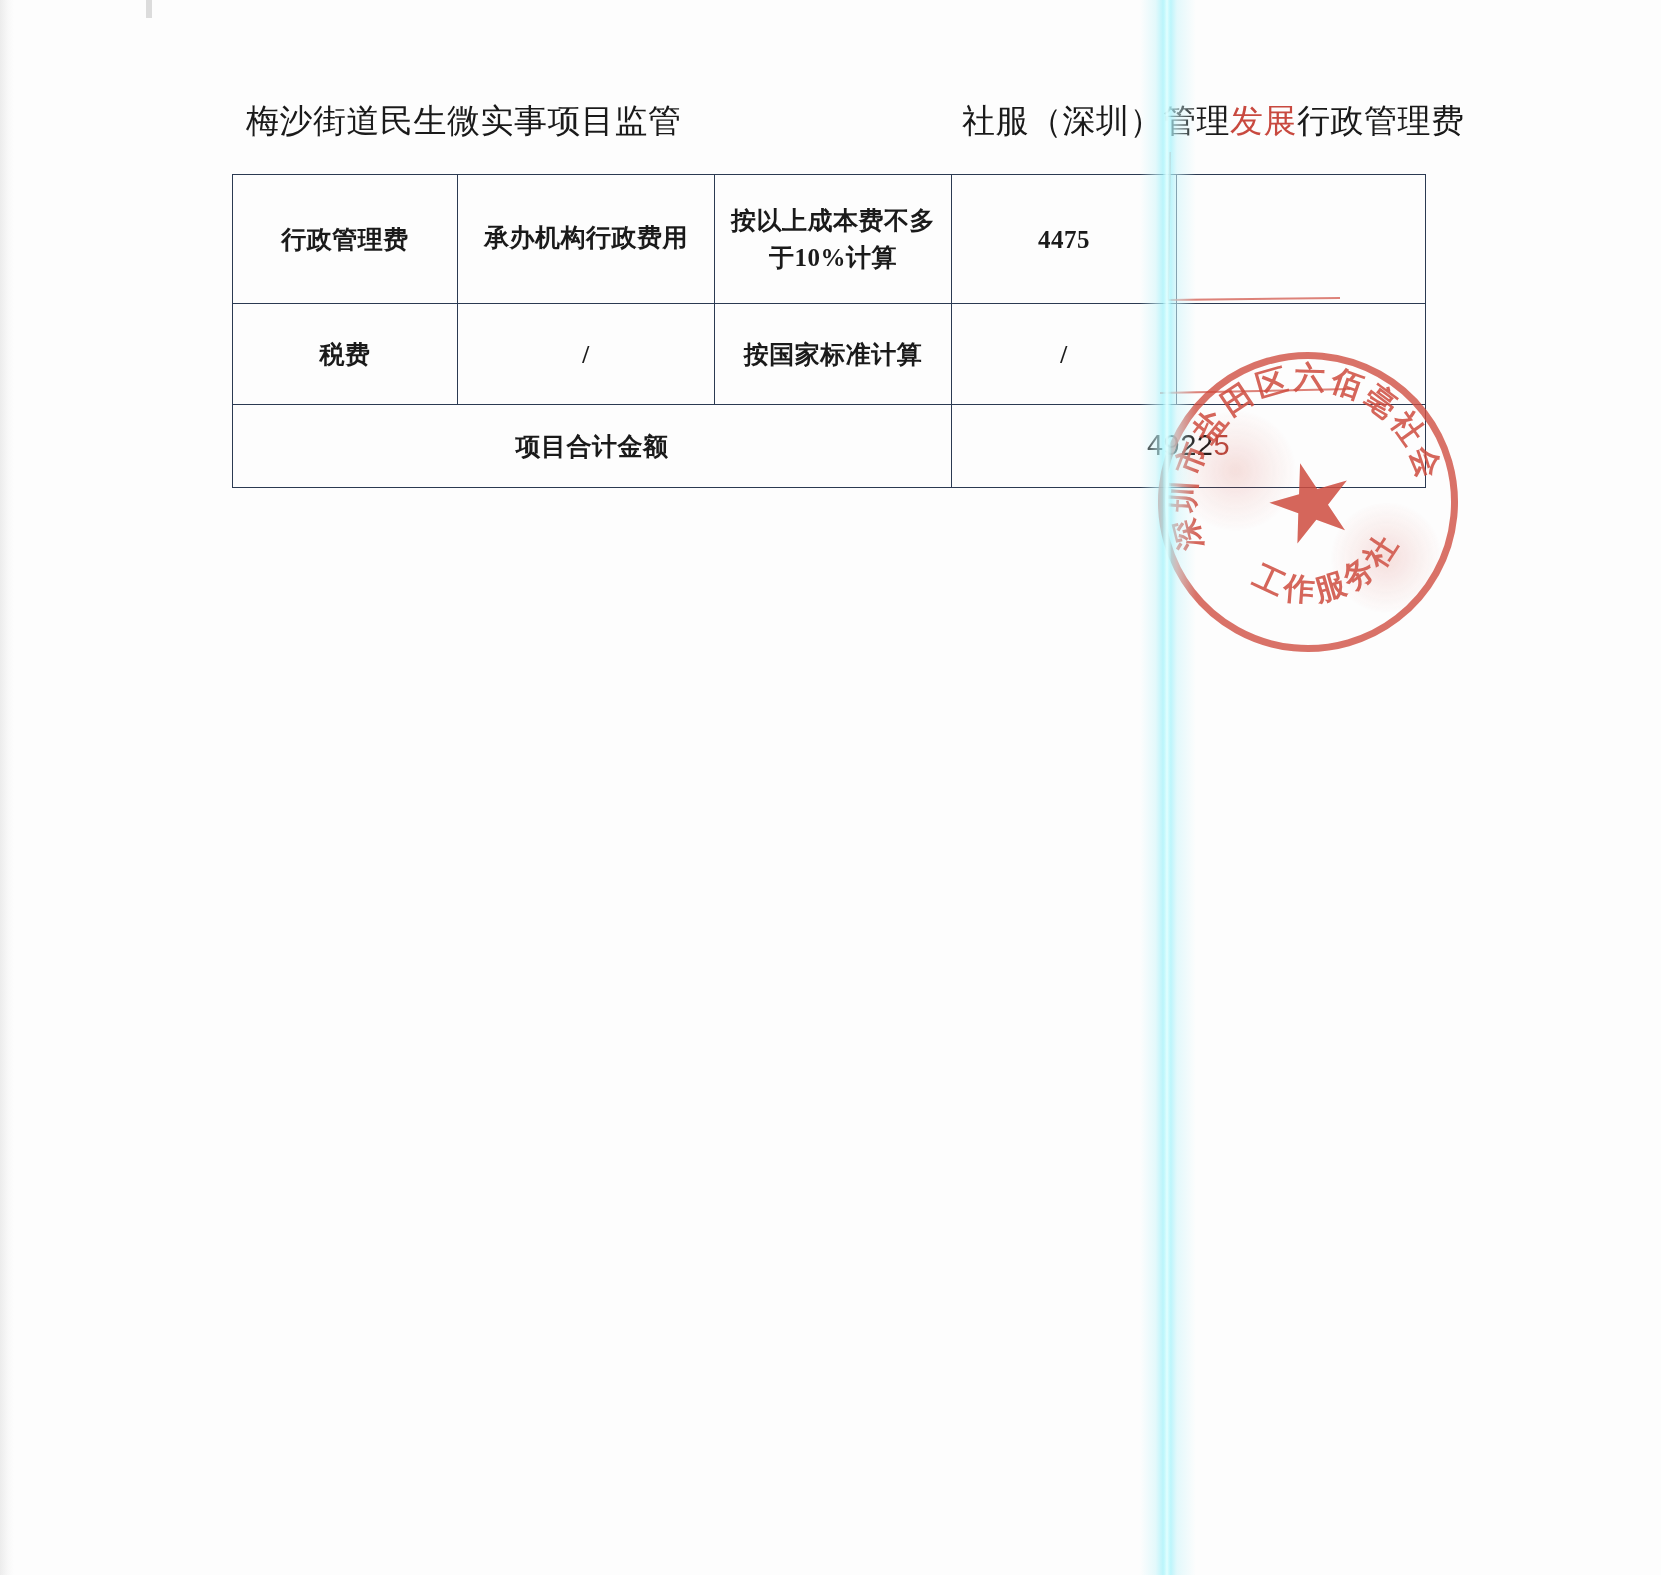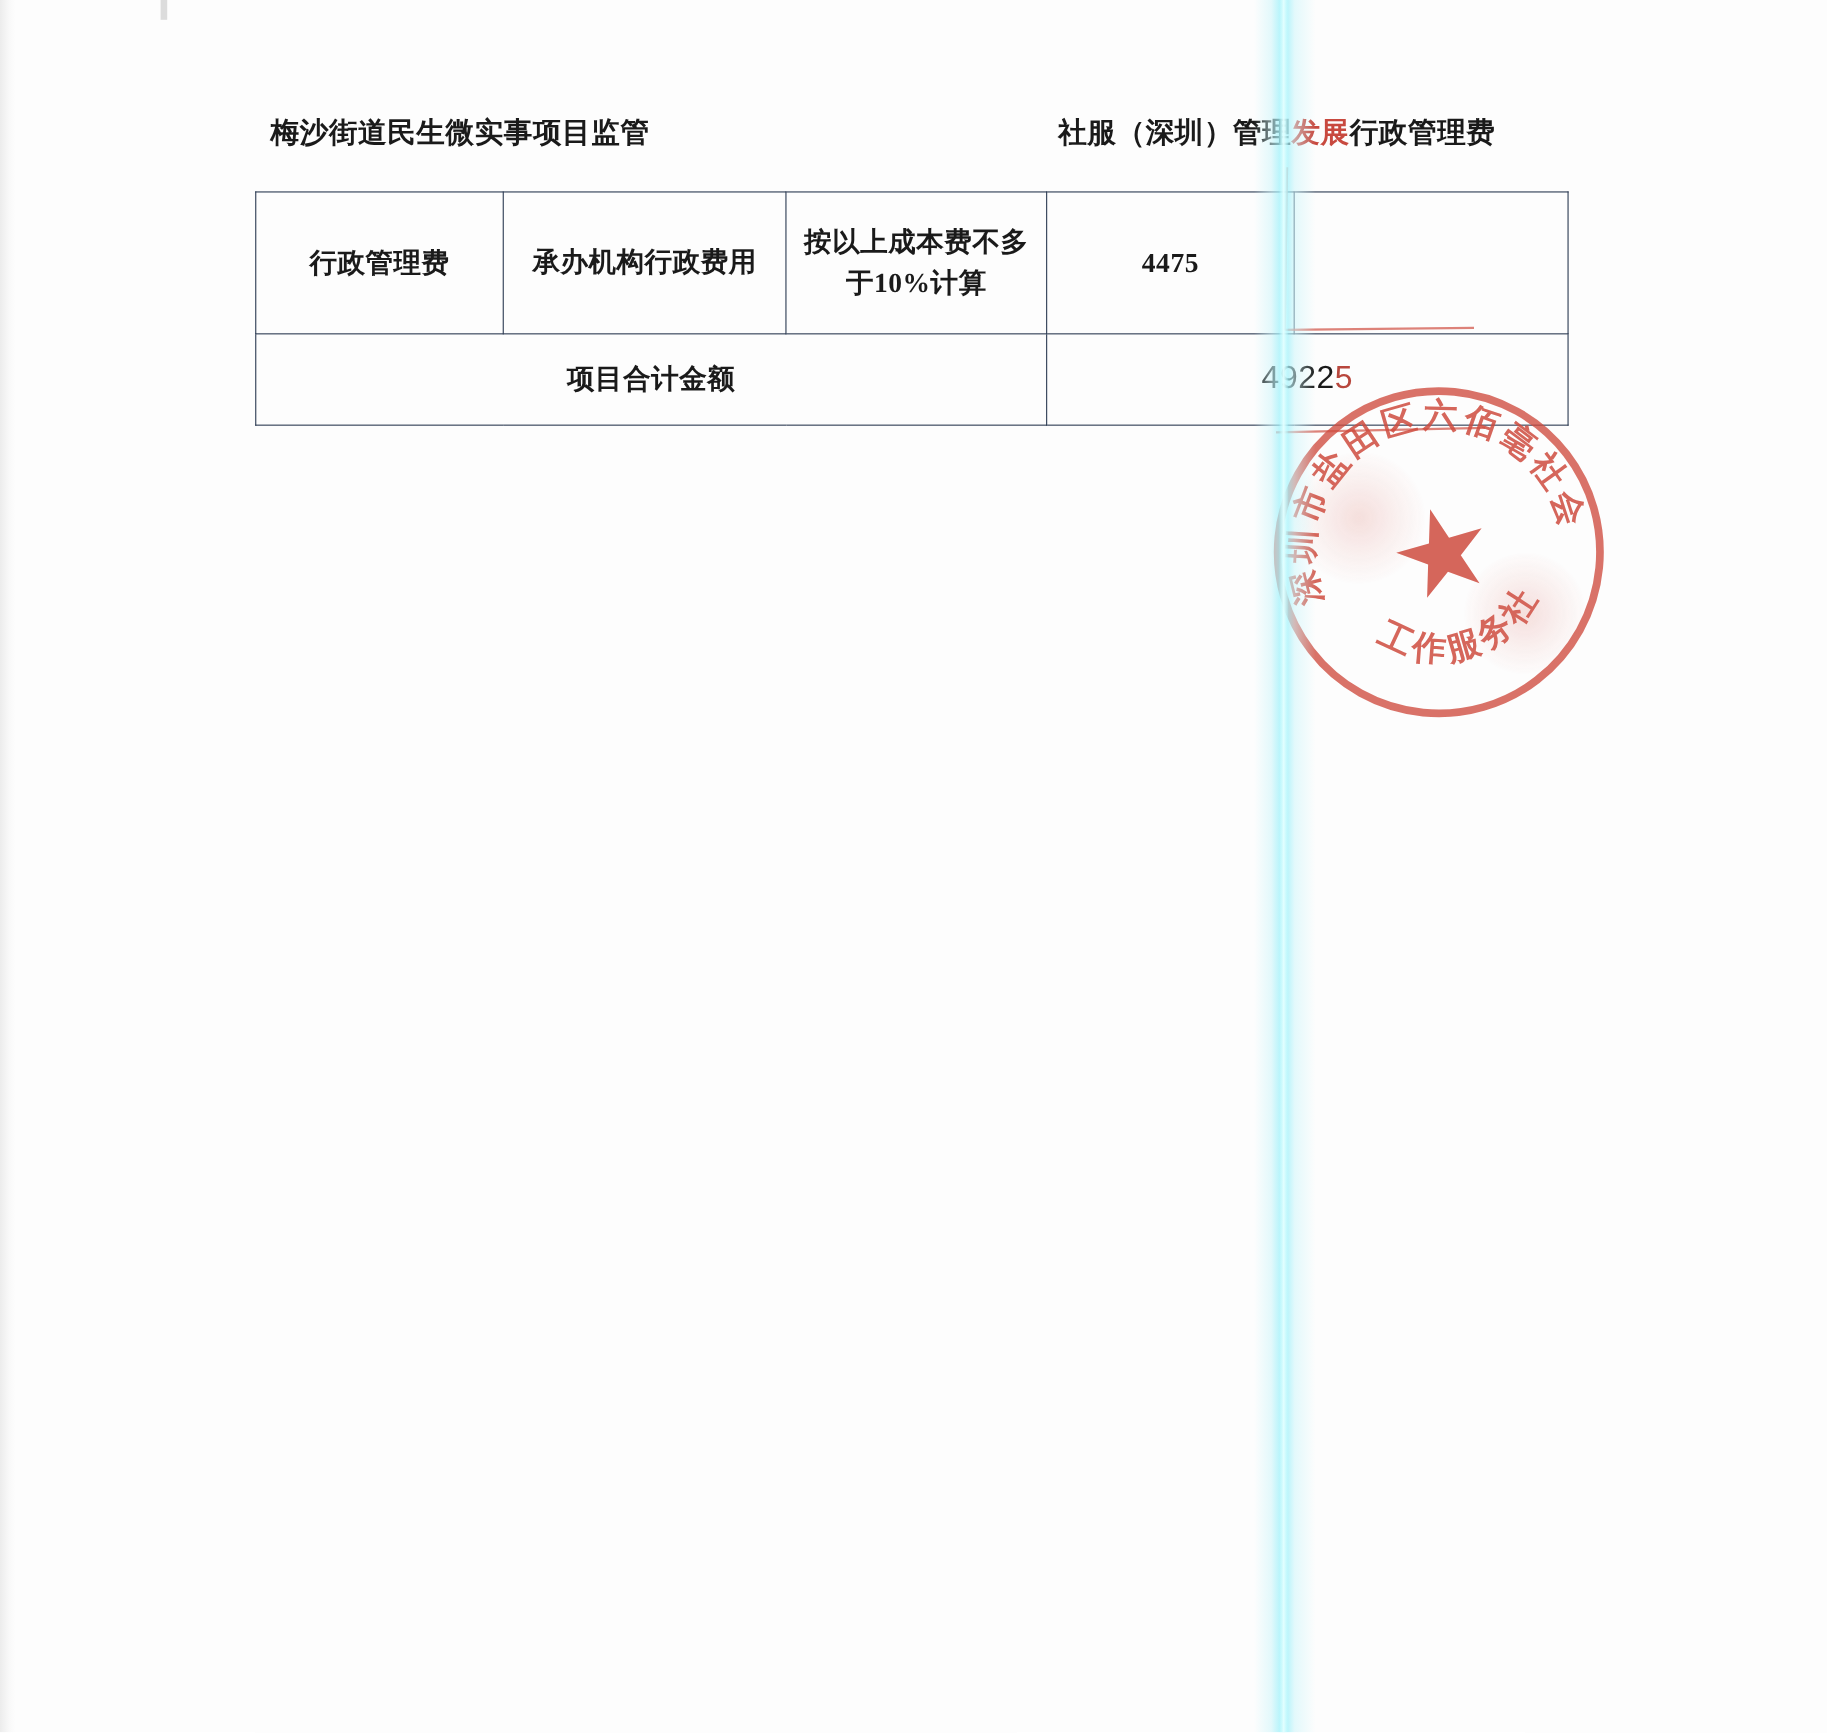--- a/index.html
+++ b/index.html
@@ -53,23 +53,23 @@
     background: linear-gradient(90deg, rgba(180,250,255,0.2), rgba(230,255,255,0.95), rgba(180,250,255,0.2));
     pointer-events: none;
   }
   
   .header {
     position: absolute;
     top: 104px;
     left: 246px;
     width: 1180px;
     height: 34px;
-    font-size: 26px;
+    font-size: 33px;
     line-height: 34px;
-    font-weight: 700;
+    font-weight: 400;
     letter-spacing: 0.5px;
   }
   .header .left {
     position: absolute;
     left: 0; top: 0;
   }
   .header .right {
     position: absolute;
     left: 716px; top: 0;
     white-space: nowrap;
@@ -219,20 +219,27 @@
   </div>
 
   <div class="tbl-wrap">
     <table class="budget">
       <tbody>
           <tr class="row-tall">
         <td class="c1">行政管理费</td>
         <td class="c2">承办机构行政费用</td>
         <td class="c3">按以上成本费不多于10%计算</td>
         <td class="c4 num num-left">4475</td>
+        <td class="c5"></td>
+      </tr>
+      <tr class="row-mid">
+        <td class="c1">税费</td>
+        <td class="c2 slash">/</td>
+        <td class="c3">按国家标准计算</td>
+        <td class="c4 slash">/</td>
         <td class="c5"></td>
       </tr>
       <tr class="row-sum">
         <td class="sum-label" colspan="3">项目合计金额</td>
         <td class="sum-value" colspan="2">
           <span class="digits"><span>4922</span><span class="inked">5</span></span>
         </td>
       </tr>
     </tbody>
       </table>

